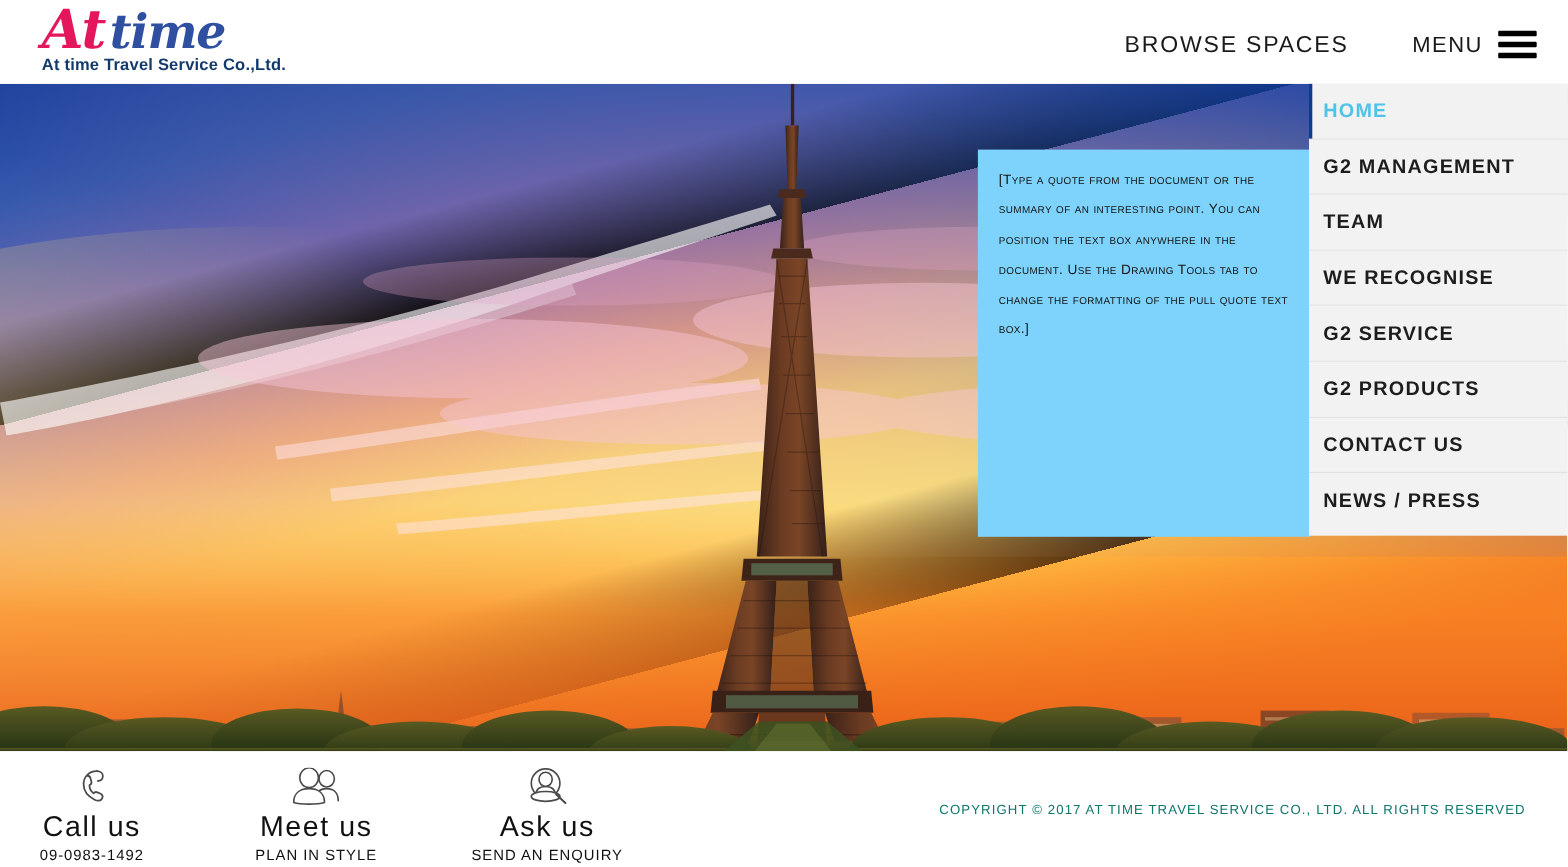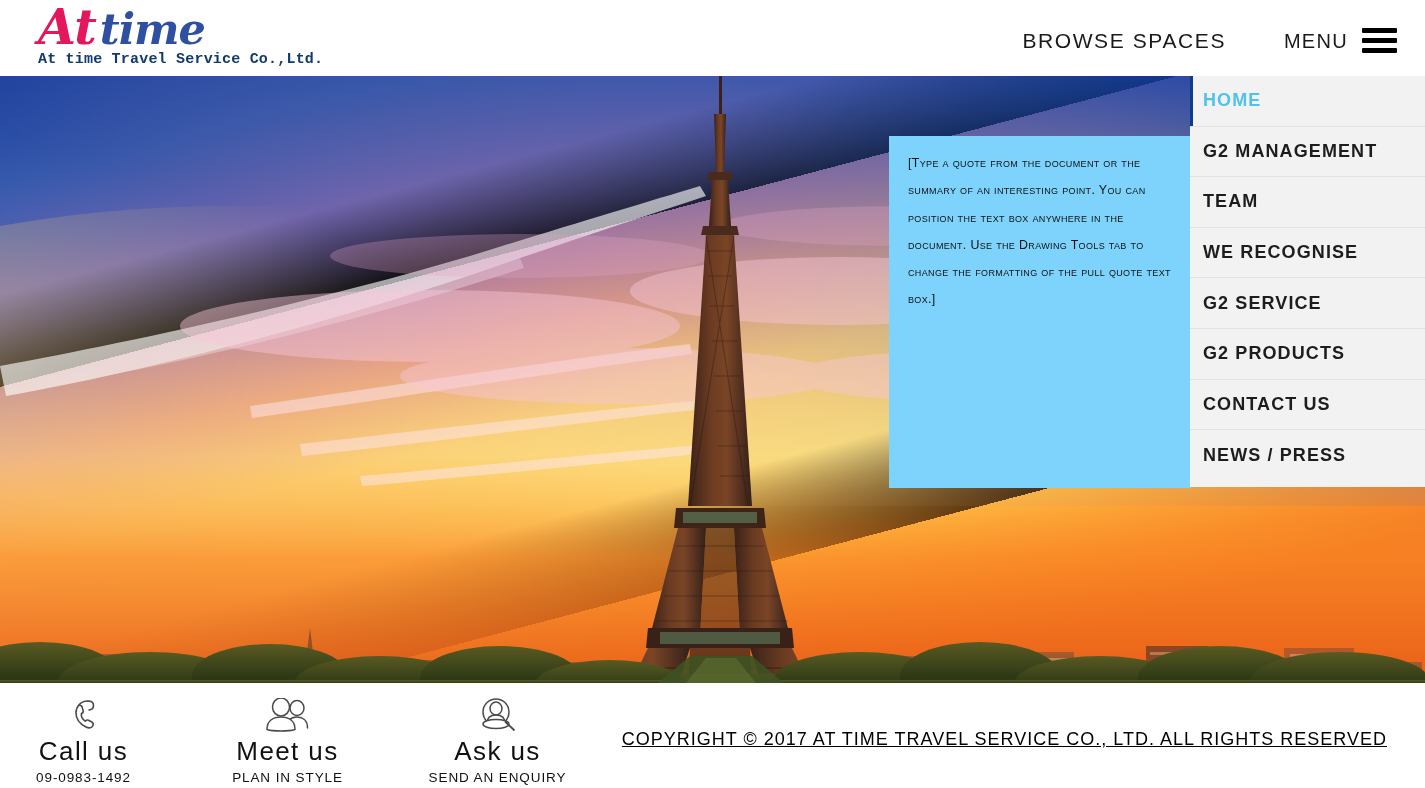--- a/index.html
+++ b/index.html
@@ -25,21 +25,21 @@
     font-family:"DejaVu Serif", serif;
     font-style:italic; font-weight:700;
     font-size:43px; line-height:48px;
     letter-spacing:-1px;
     white-space:nowrap;
   }
   .logo-at { color:#E4175C; font-size:49px; }
   .logo-time { color:#2F4FA0; margin-left:4px; }
   .logo-sub {
     position:absolute; left:0; top:48px; width:300px;
-    font-family:Liberation Mono, monospace;
+    font-family:Liberation Sans, sans-serif;
     font-size:15px; font-weight:700; color:#123A6B;
     letter-spacing:.2px; white-space:nowrap;
   }
 
   .browse-spaces {
     position:absolute; right:199px; top:29px;
     font-size:21px; letter-spacing:1.6px; color:#1a1a1a;
     font-weight:400; white-space:nowrap; cursor:pointer;text-align:center;
   }
   .menu-label {
@@ -124,23 +124,22 @@
   .cta-title {
     font-size:26px; color:#111; letter-spacing:1.4px;
     line-height:28px; margin-top:2px; font-weight:400;
   }
   .cta-sub {
     font-size:13.5px; color:#111; letter-spacing:.9px;
     line-height:16px; margin-top:5px;
   }
   .copyright {
     position:absolute; right:38px; top:46px;
-    font-size:18px; color:#000000; letter-spacing:1px;
+    font-size:12px; color:#0f766e; letter-spacing:1px;
     white-space:nowrap;
-    text-decoration:underline;
   }
 </style>
 </head>
 <body>
 
 <div class="page">
 
   <div class="header">
 
     <div class="logo-wrap">

